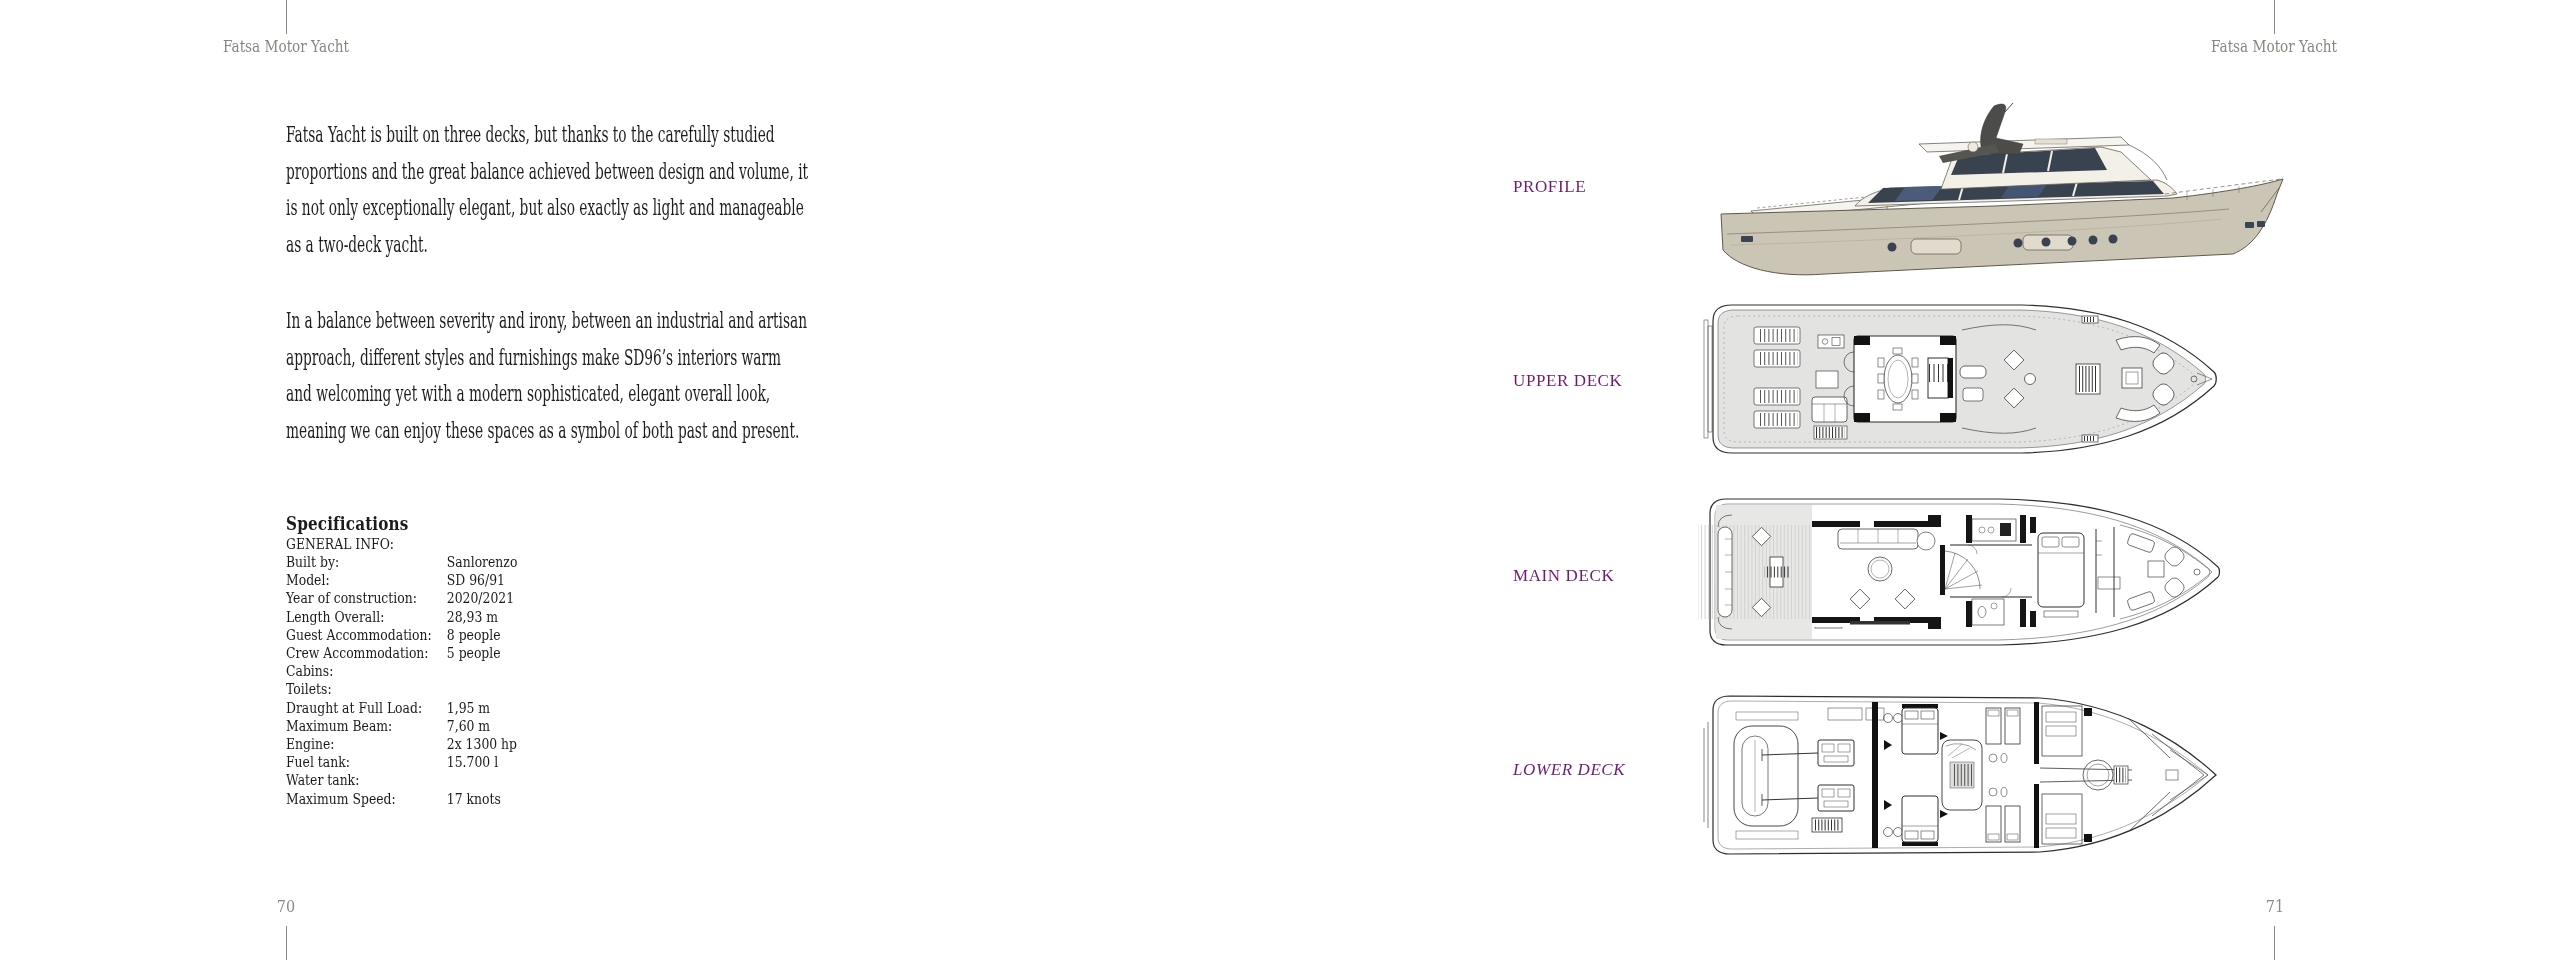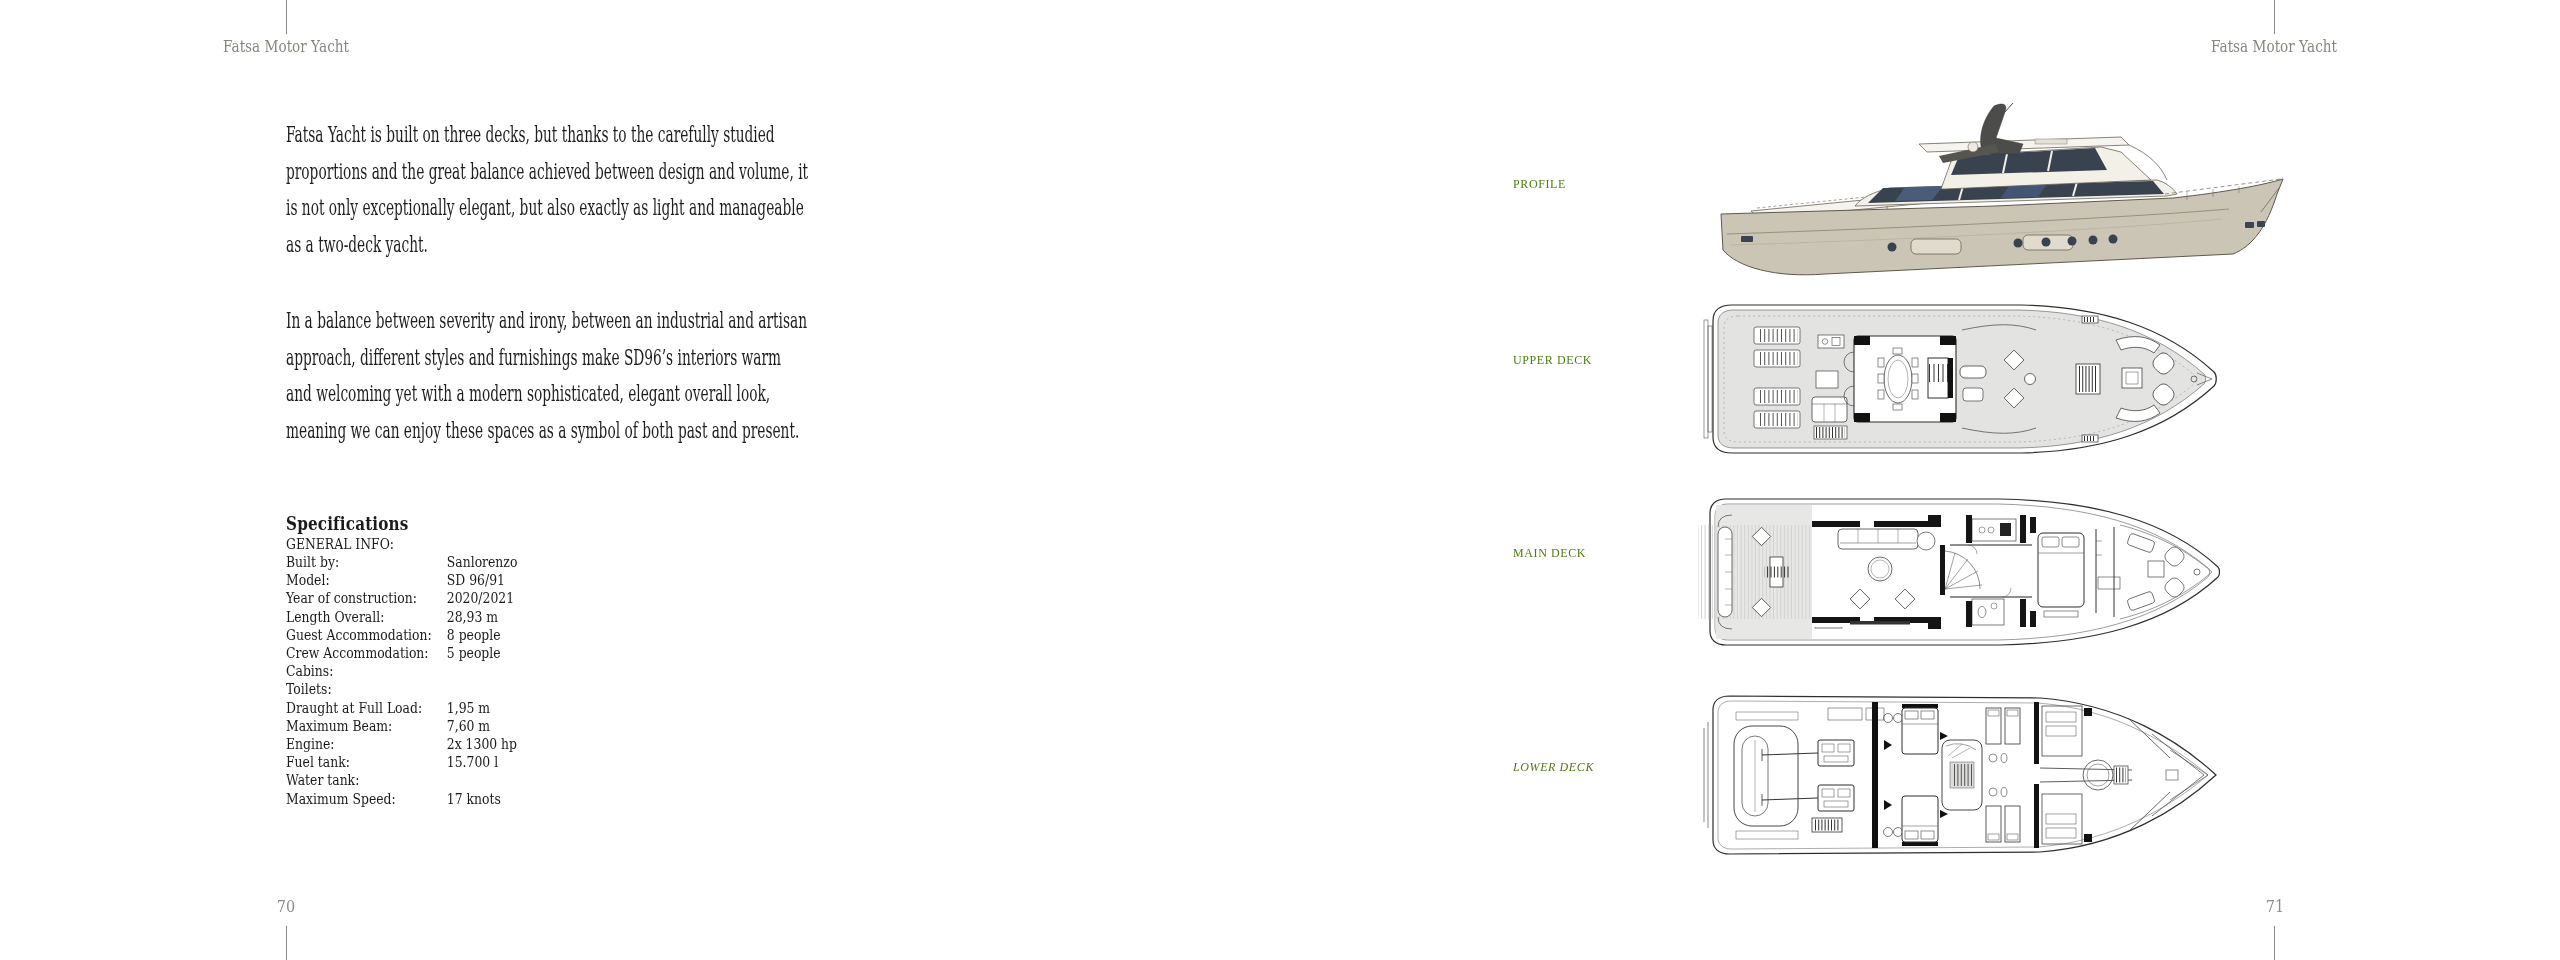--- a/index.html
+++ b/index.html
@@ -11,22 +11,22 @@
               transform:translateX(-50%) scaleX(0.9); }
   .para-block { position:absolute; left:286px; color:#1e1e1e; transform-origin:0 0; transform:scaleX(0.61); }
   .para-line { font-size:22.5px; line-height:36.5px; white-space:nowrap; }
   .para-gap { height:40px; }
   .spec-block { position:absolute; left:286px; top:512px; color:#1b1b1b; transform-origin:0 0; transform:scaleX(0.8); }
   .spec-title { font-size:19px; line-height:23px; font-weight:bold; letter-spacing:0.2px; }
   .spec-section { font-size:15.5px; line-height:18px; }
   .spec-row { font-size:15.5px; line-height:18.2px; white-space:nowrap; }
   .spec-label { display:inline-block; width:201px; }
   .spec-value { display:inline-block; }
-  .view-label { position:absolute; font-family:"Liberation Serif", serif; font-size:12px; letter-spacing:0.6px;
-                color:#4d7c0f; white-space:nowrap; }
+  .view-label { position:absolute; font-family:"Liberation Serif", serif; font-size:17px; letter-spacing:0.6px;
+                color:#701a75; white-space:nowrap; }
   svg { position:absolute; overflow:visible; }
 </style>
 </head>
 <body>
 
 <div class="crop-line" style="left:286px; top:0; height:34px;"></div>
 <div class="crop-line" style="left:286px; top:926px; height:34px;"></div>
 <div class="crop-line" style="left:2274px; top:0; height:34px;"></div>
 <div class="crop-line" style="left:2274px; top:926px; height:34px;"></div>
 
@@ -65,22 +65,22 @@
   <div class="spec-row"><span class="spec-label">Fuel tank:</span><span class="spec-value">15.700 l</span></div>
   <div class="spec-row"><span class="spec-label">Water tank:</span><span class="spec-value"></span></div>
   <div class="spec-row"><span class="spec-label">Maximum Speed:</span><span class="spec-value">17 knots</span></div>
 </div>
 
 <div class="page-num" style="left:286px; top:897px;">70</div>
 
 <div class="page-header" style="left:2274px; top:36px;">Fatsa Motor Yacht</div>
 
 <div class="view-label" style="left:1513px; top:177px;">PROFILE</div>
-<div class="view-label" style="left:1513px; top:353px;">UPPER DECK</div>
-<div class="view-label" style="left:1513px; top:546px;font-family:Liberation Serif, serif;">MAIN DECK</div>
+<div class="view-label" style="left:1513px; top:371px;">UPPER DECK</div>
+<div class="view-label" style="left:1513px; top:566px;font-family:Liberation Serif, serif;">MAIN DECK</div>
 <div class="view-label" style="left:1513px; top:760px;font-style:italic;">LOWER DECK</div>
 
 <svg style="left:1705px; top:92px;" width="585" height="196" viewBox="0 0 585 196">
 
   <polygon points="46,119 240,100 244,109 54,127" fill="#f6f4ee" stroke="#6b6558" stroke-width="0.8"></polygon>
   <line x1="52" y1="116" x2="240" y2="97" stroke="#6b6558" stroke-width="0.6" stroke-dasharray="3,2.5"></line>
   <line x1="70" y1="126" x2="70" y2="137" stroke="#6b6558" stroke-width="0.7"></line>
   <line x1="122" y1="121" x2="122" y2="132" stroke="#6b6558" stroke-width="0.7"></line>
   <line x1="182" y1="114" x2="182" y2="125" stroke="#6b6558" stroke-width="0.7"></line>
 

